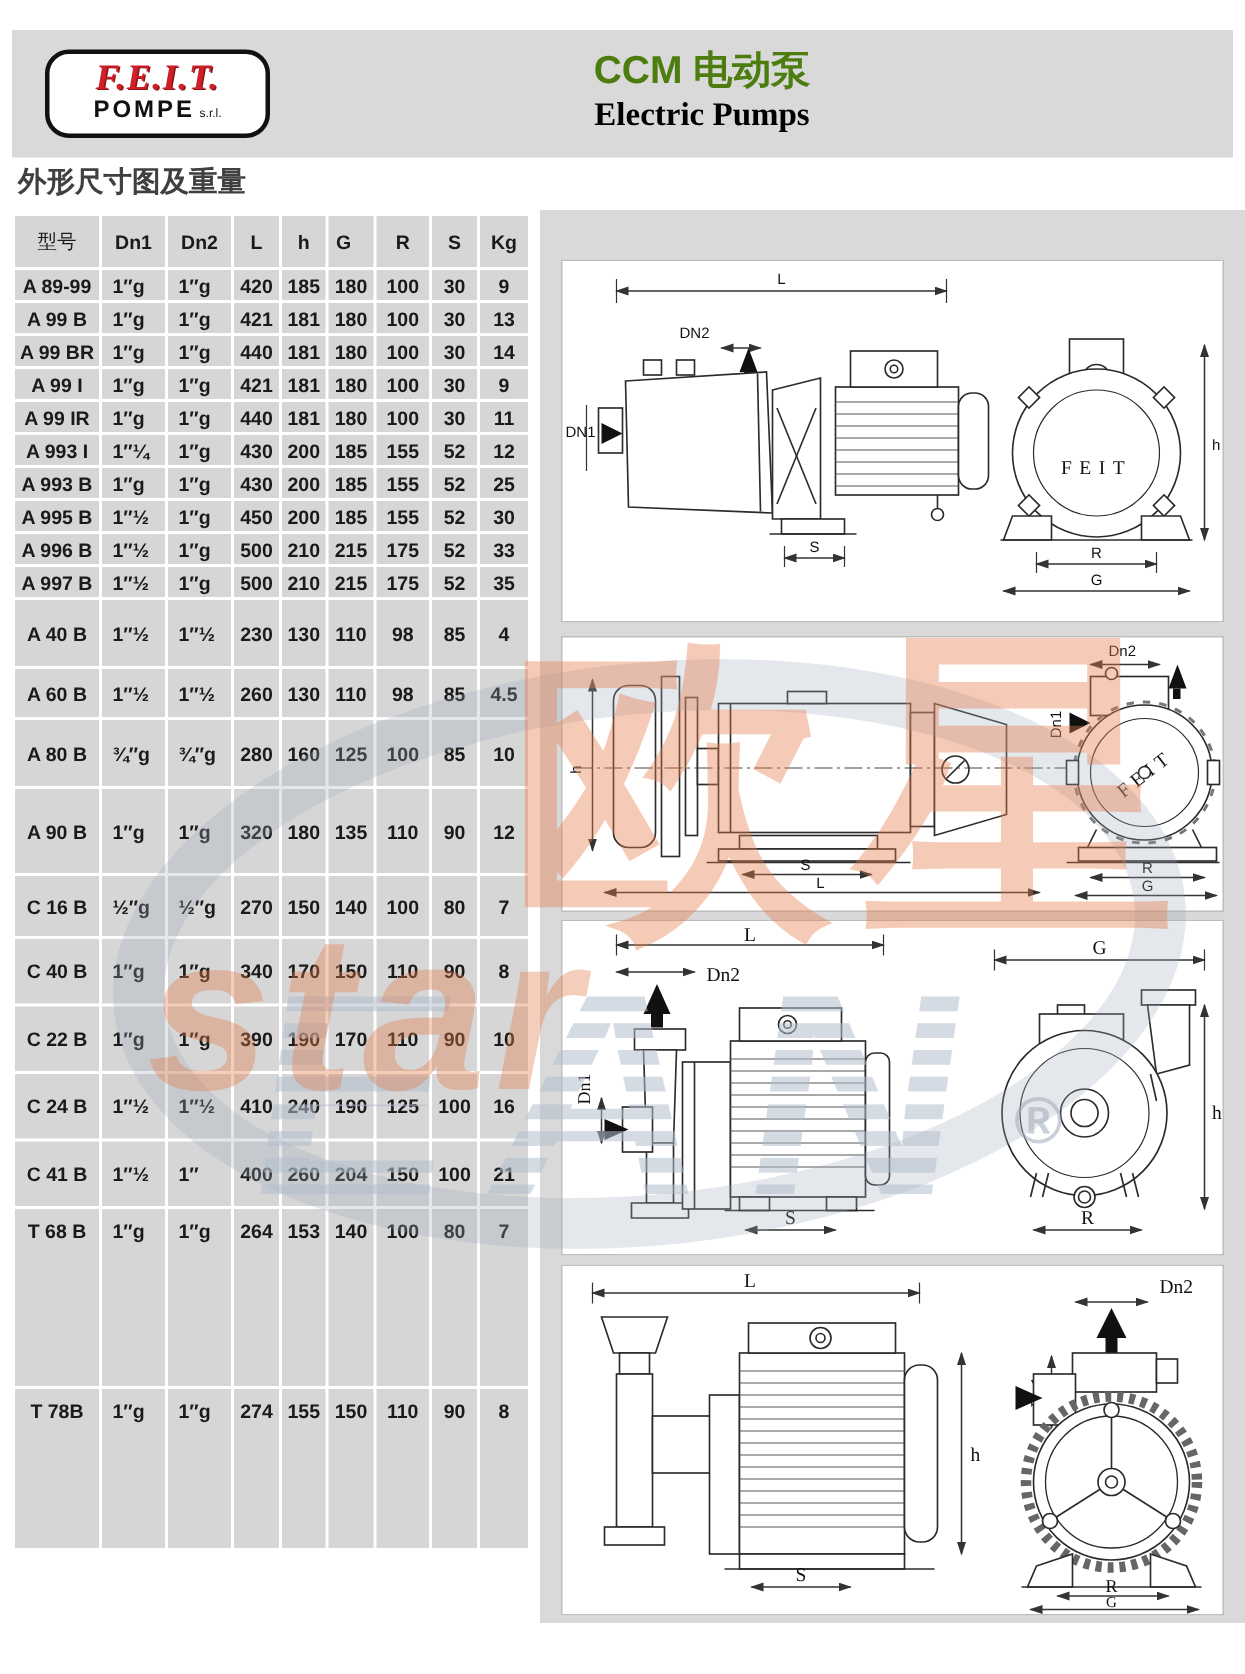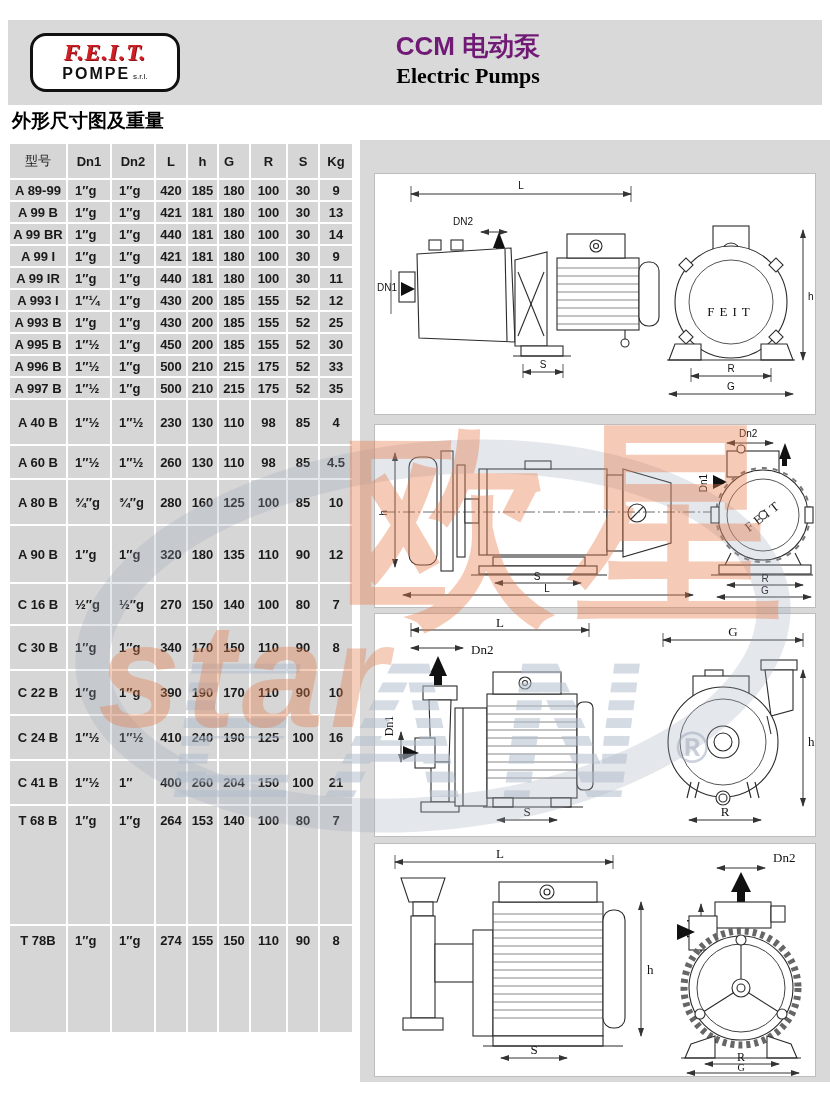--- a/index.html
+++ b/index.html
@@ -8,24 +8,24 @@
   
   .band{position:absolute;left:8px;top:20px;width:814px;height:85px;background:#d9d9d9;}
   .logo{position:absolute;left:22px;top:13px;width:150px;height:59px;background:#fff;
         border:3px solid #111;border-radius:16px;text-align:center;box-sizing:border-box;}
   .logo-top{font-family:"Liberation Serif",serif;font-weight:700;font-style:italic;
         font-size:24px;color:#cf2027;line-height:26px;margin-top:3px;letter-spacing:1px;
         text-shadow:1px 1px 0 #8a1418;}
   .logo-bottom{font-weight:700;font-size:16px;color:#111;line-height:18px;letter-spacing:2px;}
   .logo-srl{font-size:8px;letter-spacing:0;margin-left:3px;font-weight:400;margin-top:23px;}
   .titles{position:absolute;left:310px;top:10px;width:300px;text-align:center;}
-  .t-cn{font-size:26px;font-weight:700;color:#701a75;line-height:32px;}
+  .t-cn{font-size:26px;font-weight:700;color:#4d7c0f;line-height:32px;}
   .t-en{font-family:"Liberation Serif",serif;font-size:22px;font-weight:700;color:#000;line-height:28px;}
   
-  .section-title{position:absolute;left:12px;top:108px;font-size:19px;font-weight:700;color:#000000;}
+  .section-title{position:absolute;left:12px;top:108px;font-size:19px;font-weight:700;color:#404040;}
   
   table.spec{position:absolute;left:8px;top:142px;border-collapse:separate;border-spacing:2px;
         background:#fff;table-layout:fixed;}
   table.spec th,table.spec td{background:#d6d6d6;padding:0;text-align:center;
         font:700 13px "Liberation Sans",sans-serif;color:#1a1a1a;vertical-align:middle;}
   table.spec th{height:34px;}
   table.spec td.dn{text-align:left;padding-left:7px;font-weight:700;}
   
   .panel{position:absolute;left:360px;top:140px;width:470px;height:942px;background:#d9d9d9;}
   .dbox{position:absolute;left:14px;width:440px;background:#fff;border:1px solid #bdbdbd;}
@@ -276,21 +276,21 @@
           <td class="dn">½″g</td>
           <td>270</td>
           <td>150</td>
           <td>140</td>
           <td>100</td>
           <td>80</td>
           <td>7</td>
         </tr>
 
         <tr style="height: 43px;">
-          <td>C 30 B</td>
+          <td>C 40 B</td>
           <td class="dn">1″g</td>
           <td class="dn">1″g</td>
           <td>340</td>
           <td>170</td>
           <td>150</td>
           <td>110</td>
           <td>90</td>
           <td>8</td>
         </tr>
 

